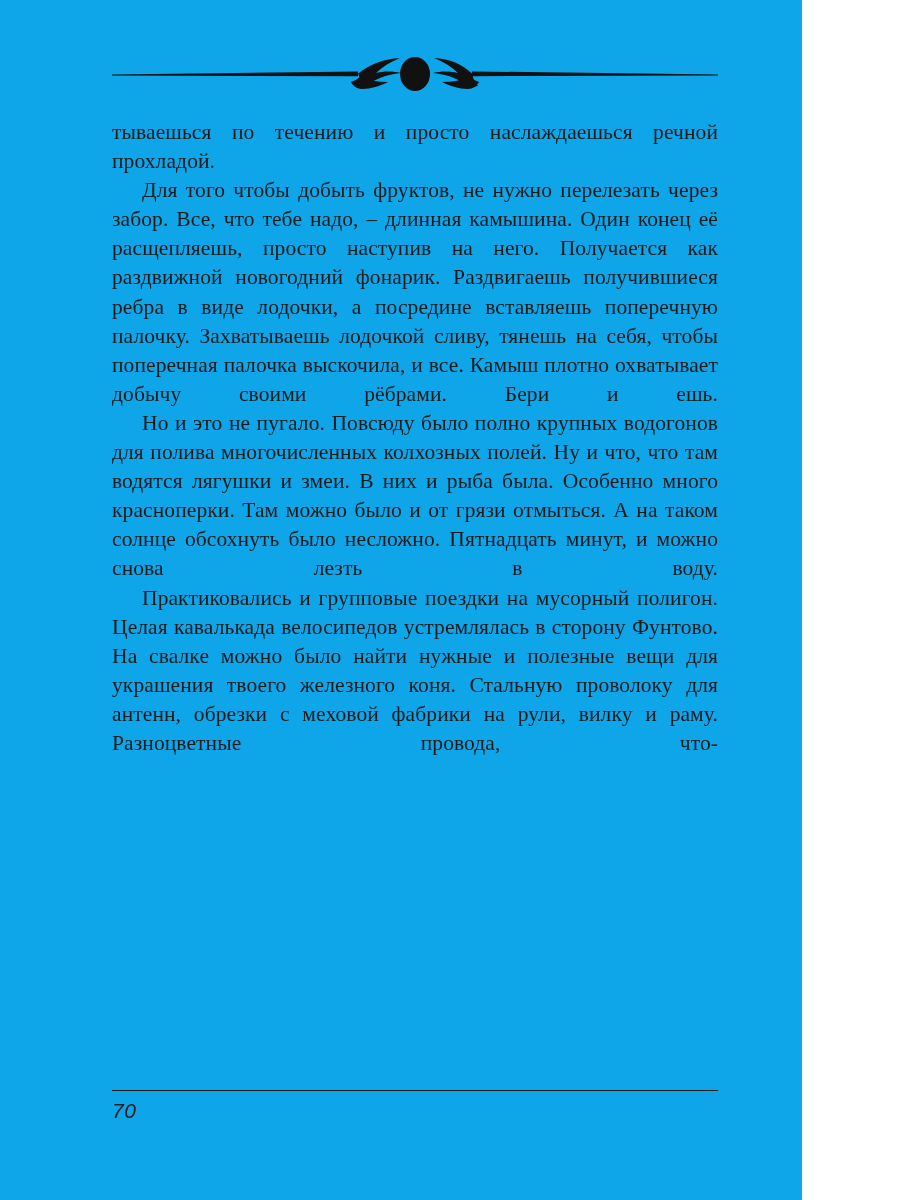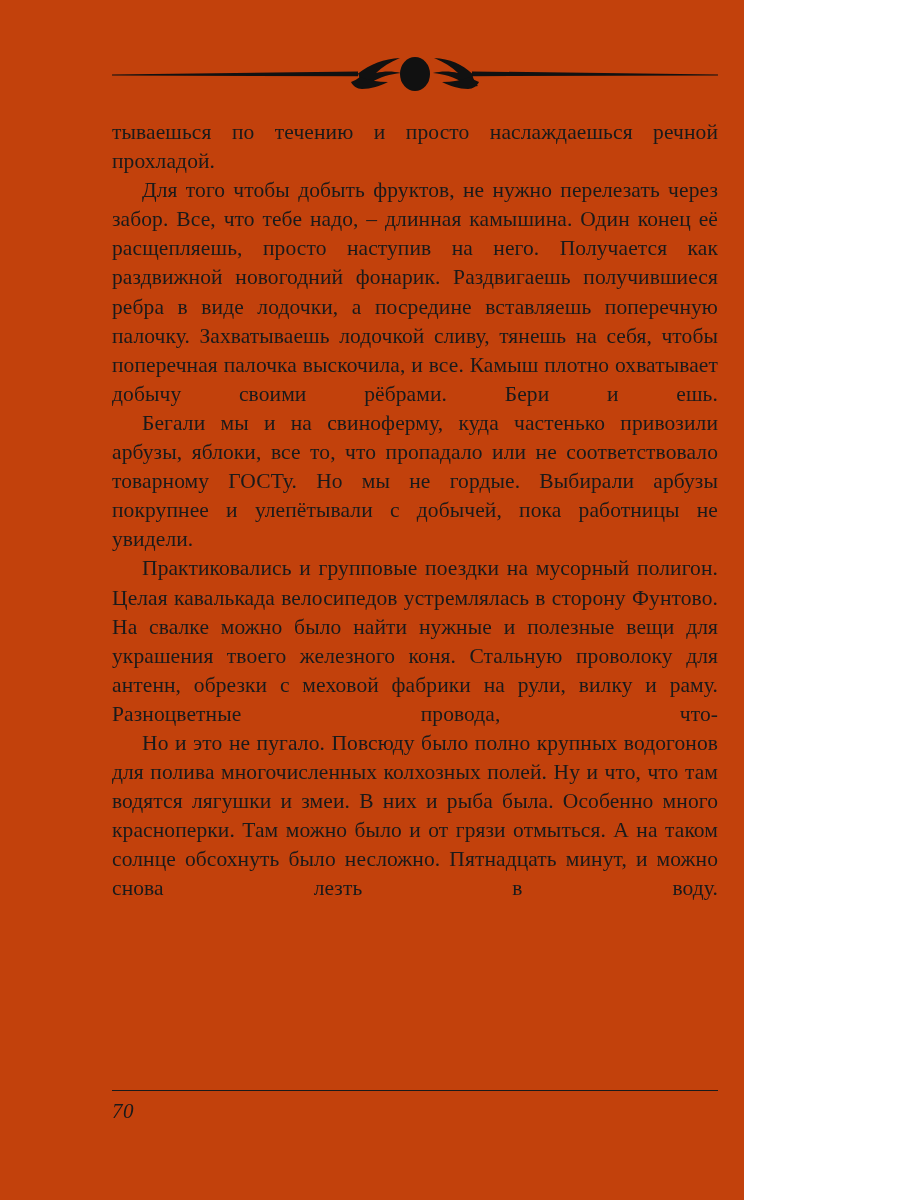--- a/index.html
+++ b/index.html
@@ -11,23 +11,23 @@
   body {
     width: 900px;
     height: 1200px;
     overflow: hidden;
     font-family: "Liberation Serif", "DejaVu Serif", serif;
     color: #1a1a1a;
   }
 
   .page {
     position: relative;
-    width: 744px;
+    width: 802px;
     height: 1200px;
-    background: #c2410c;
+    background: #0ea5e9;
     box-sizing: border-box;
   }
 
   
   .ornament {
     position: absolute;
     left: 112px;
     top: 46px;
     width: 606px;
     height: 56px;
@@ -74,21 +74,21 @@
     left: 112px;
     top: 1090px;
     width: 606px;
     height: 0;
     border-top: 1.4px solid #1a1a1a;
   }
   .folio {
     position: absolute;
     left: 112px;
     top: 1098px;
-    font-family: Liberation Serif, serif;
+    font-family: Liberation Sans, sans-serif;
     font-style: italic;
     font-size: 21px;
     line-height: 26px;
     color: #1a1a1a;
     letter-spacing: 0.5px;
   }
 </style>
 </head>
 <body>
 
@@ -113,21 +113,20 @@
       <path d="M358 31 C350 34 340 36 330 36 C338 40 347 43 356 43 C361 43 365 40 367 36
                C364 35 361 33 358 31 Z" fill="#111111"></path>
 
       <ellipse cx="303" cy="28" rx="15" ry="17" fill="#111111"></ellipse>
     </svg>
   </div>
 
   <div class="textblock">
     <p class="cont tail-justify">тываешься по течению и просто наслаждаешься речной прохладой.</p>
     <p class="tail-justify">Для того чтобы добыть фруктов, не нужно перелезать через забор. Все, что тебе надо, – длинная камышина. Один конец её расщепляешь, просто наступив на него. Получается как раздвижной новогодний фонарик. Раздвигаешь получившиеся ребра в виде лодочки, а посредине вставляешь поперечную палочку. Захватываешь лодочкой сливу, тянешь на себя, чтобы поперечная палочка выскочила, и все. Камыш плотно охватывает добычу своими рёбрами. Бери и ешь.</p>
-    <p class="tail-justify">Бегали мы и на свиноферму, куда частенько привозили арбузы, яблоки, все то, что пропадало или не соответствовало товарному ГОСТу. Но мы не гордые. Выбирали арбузы покрупнее и улепётывали с добычей, пока работницы не увидели.</p>
+    <p class="tail-justify">Но и это не пугало. Повсюду было полно крупных водогонов для полива многочисленных колхозных полей. Ну и что, что там водятся лягушки и змеи. В них и рыба была. Особенно много красноперки. Там можно было и от грязи отмыться. А на таком солнце обсохнуть было несложно. Пятнадцать минут, и можно снова лезть в воду.</p>
     <p class="tail-justify">Практиковались и групповые поездки на мусорный полигон. Целая кавалькада велосипедов устремлялась в сторону Фунтово. На свалке можно было найти нужные и полезные вещи для украшения твоего железного коня. Стальную проволоку для антенн, обрезки с меховой фабрики на рули, вилку и раму. Разноцветные провода, что-</p>
-    <p class="tail-justify">Но и это не пугало. Повсюду было полно крупных водогонов для полива многочисленных колхозных полей. Ну и что, что там водятся лягушки и змеи. В них и рыба была. Особенно много красноперки. Там можно было и от грязи отмыться. А на таком солнце обсохнуть было несложно. Пятнадцать минут, и можно снова лезть в воду.</p>
   </div>
 
   <div class="footer-rule"></div>
   <div class="folio">70</div>
 
 </div>
 
 </body></html>

